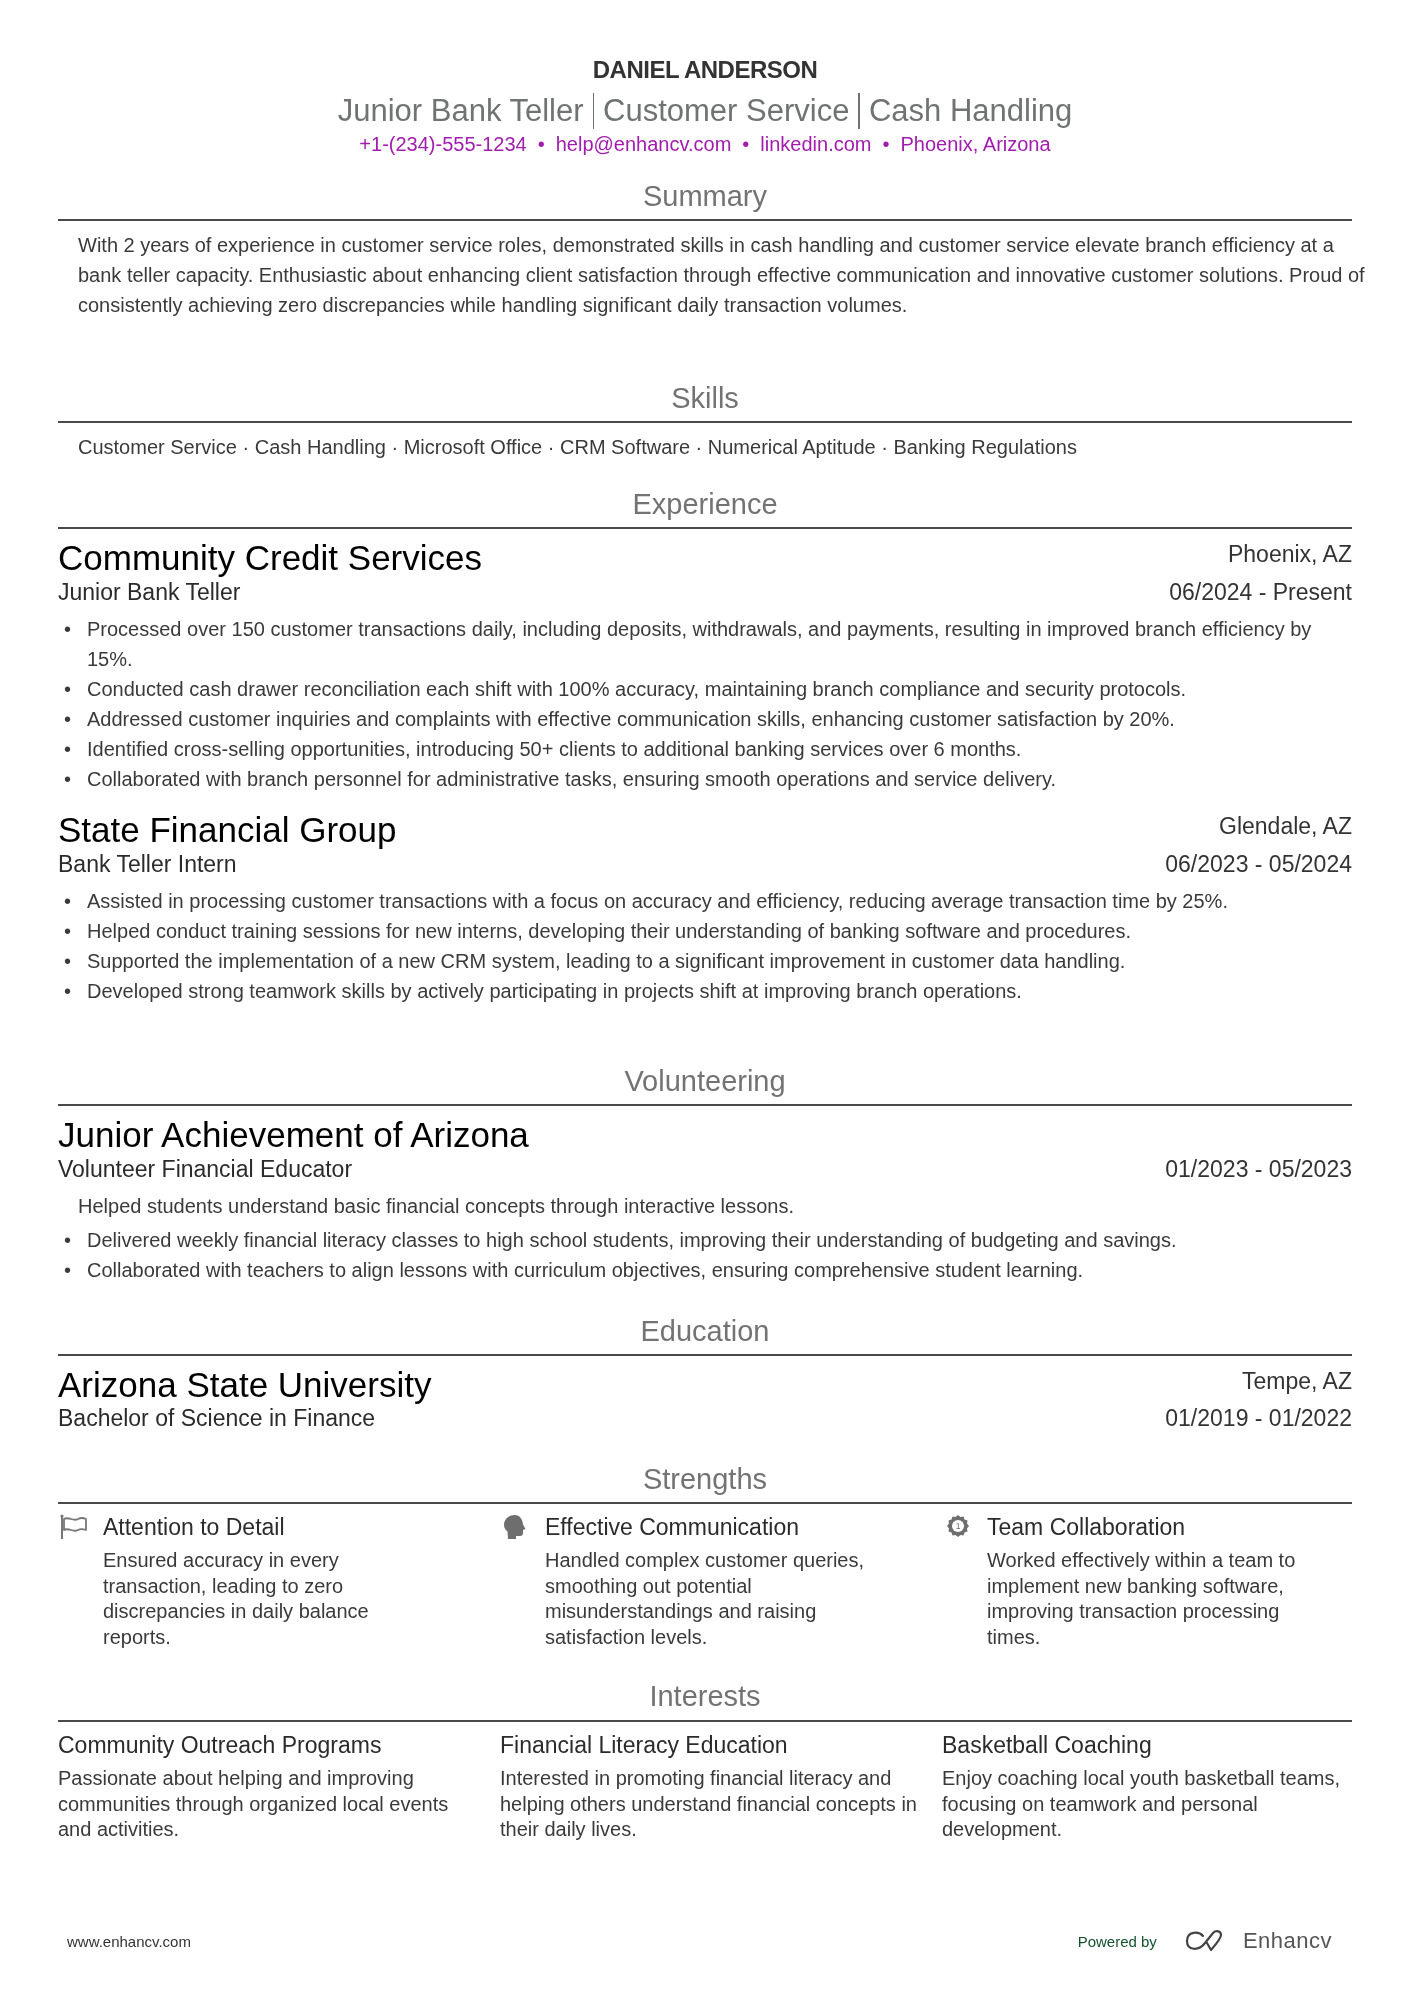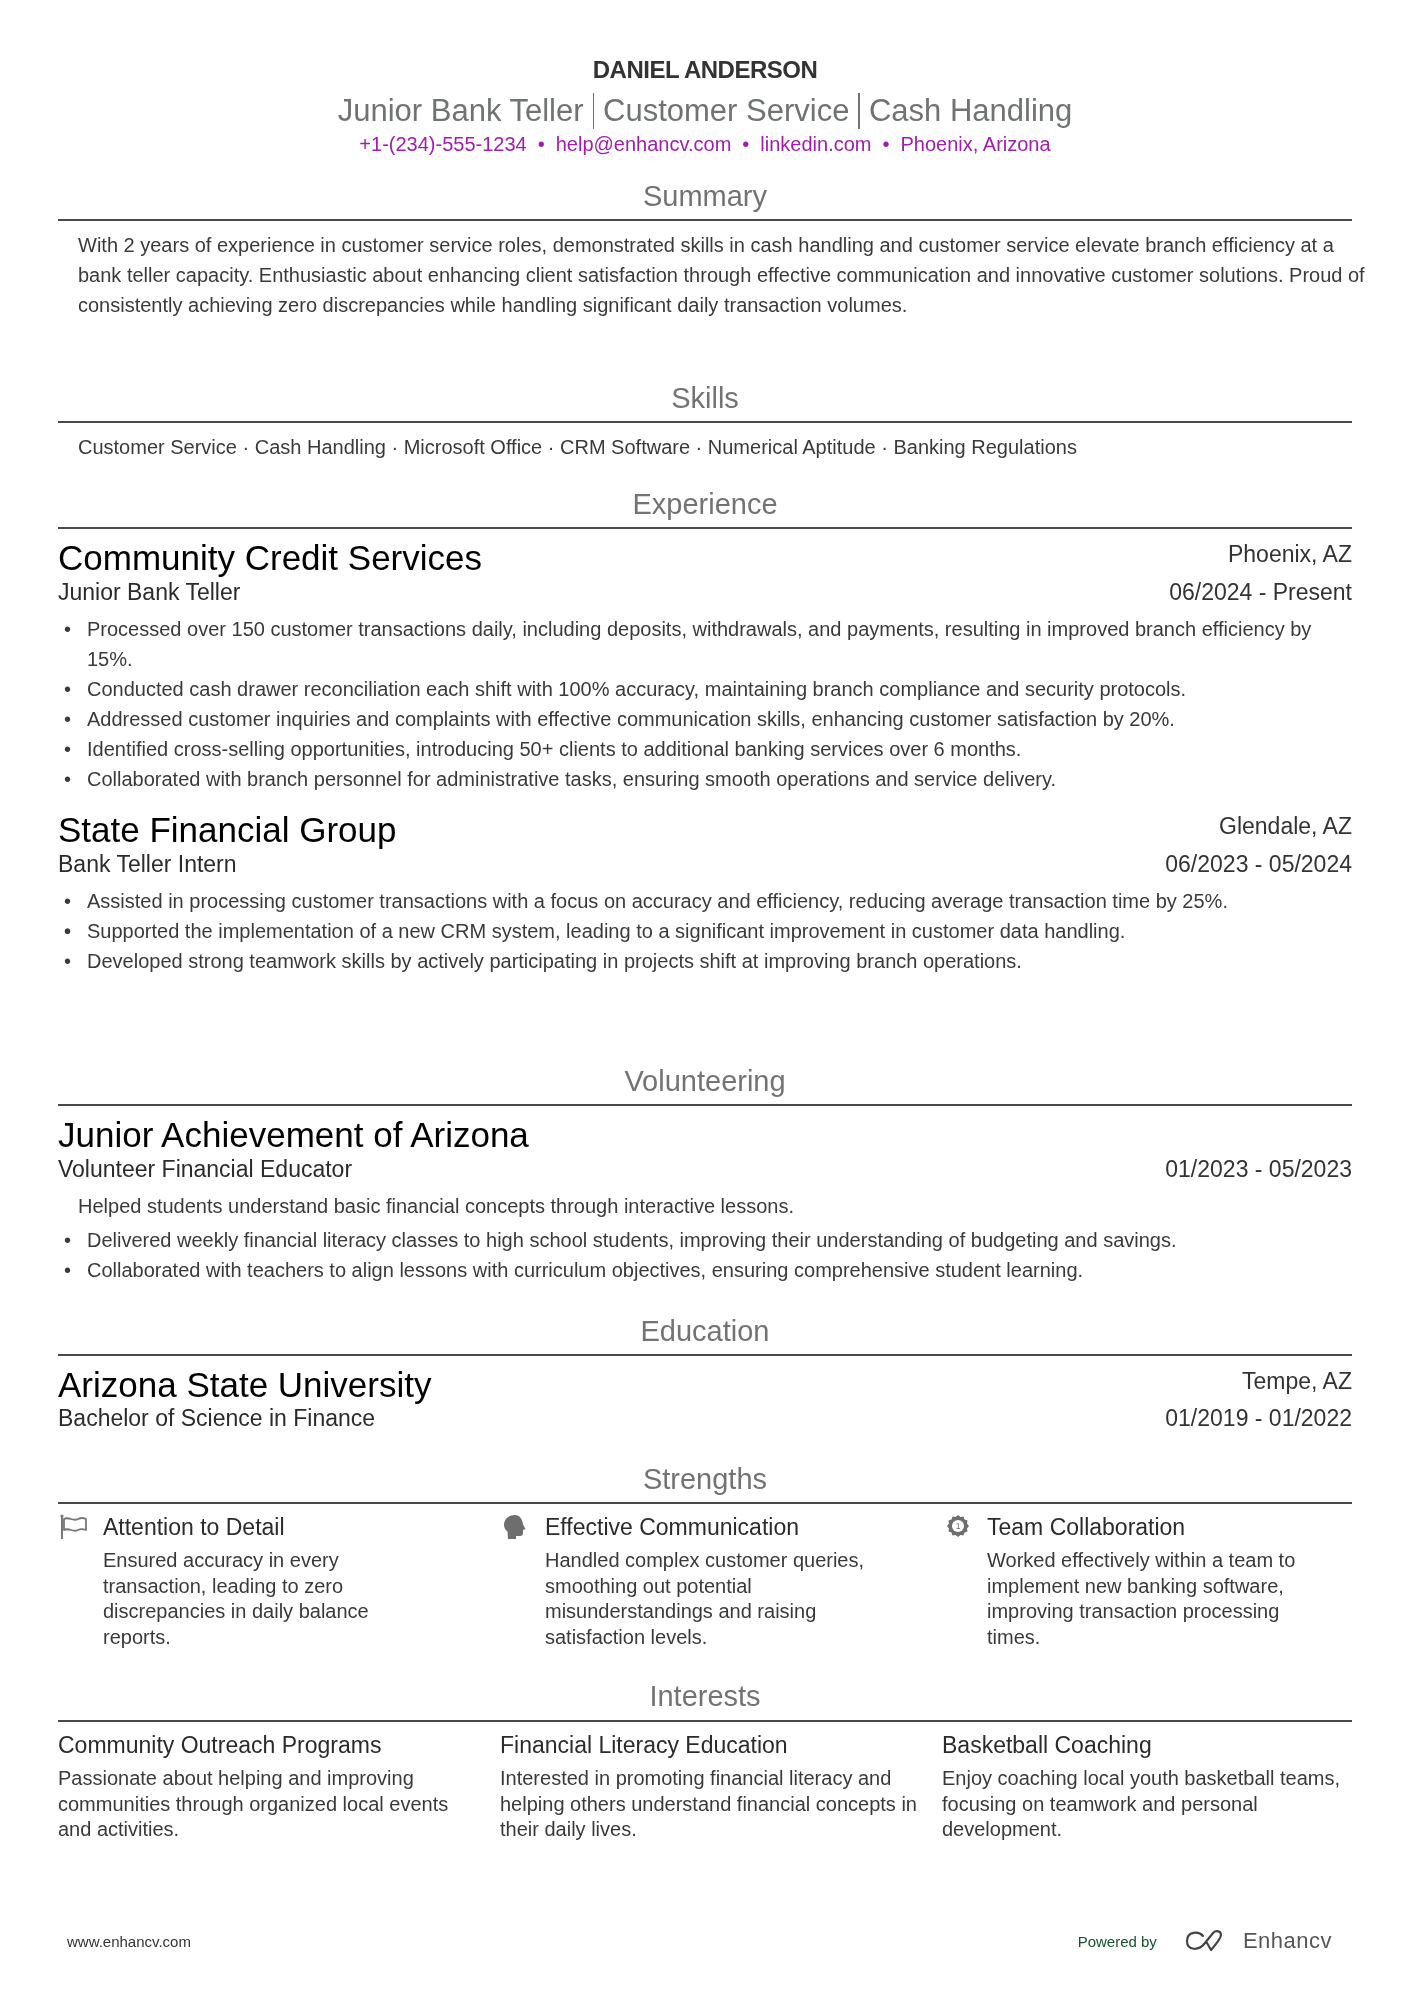--- a/index.html
+++ b/index.html
@@ -81,21 +81,21 @@
     </ul>
   </div>
 
   <div>
     <div class="company" style="top:812px;">State Financial Group</div>
     <div class="loc" style="top:811px;">Glendale, AZ</div>
     <div class="role" style="top:849px;">Bank Teller Intern</div>
     <div class="dates" style="top:849px;">06/2023 - 05/2024</div>
     <ul class="bullets" style="top:886px;">
       <li><span class="b">•</span><span>Assisted in processing customer transactions with a focus on accuracy and efficiency, reducing average transaction time by 25%.</span></li>
-      <li><span class="b">•</span></li>
+      <li><span class="b">•</span><span>Helped conduct training sessions for new interns, developing their understanding of banking software and procedures.</span></li>
       <li><span class="b">•</span><span>Supported the implementation of a new CRM system, leading to a significant improvement in customer data handling.</span></li>
       <li><span class="b">•</span><span>Developed strong teamwork skills by actively participating in projects shift at improving branch operations.</span></li>
     </ul>
   </div>
 
   <div class="section-title" style="top:1063px;">Volunteering</div>
   <div class="rule" style="top:1104px;"></div>
   <div>
     <div class="company" style="top:1117px;">Junior Achievement of Arizona</div>
     <div class="role" style="top:1154px;">Volunteer Financial Educator</div>

